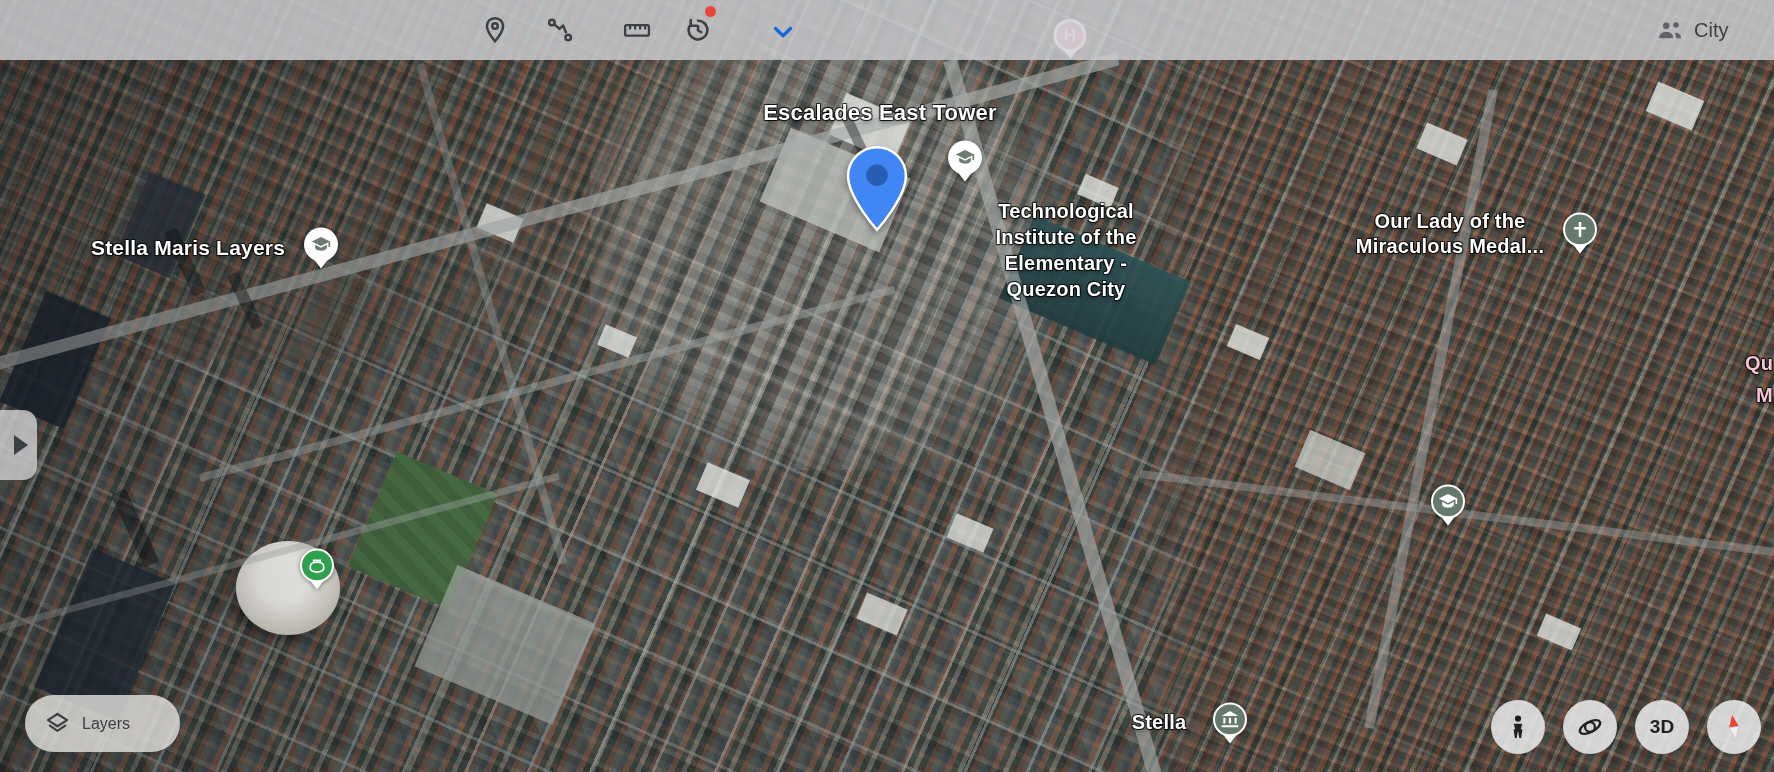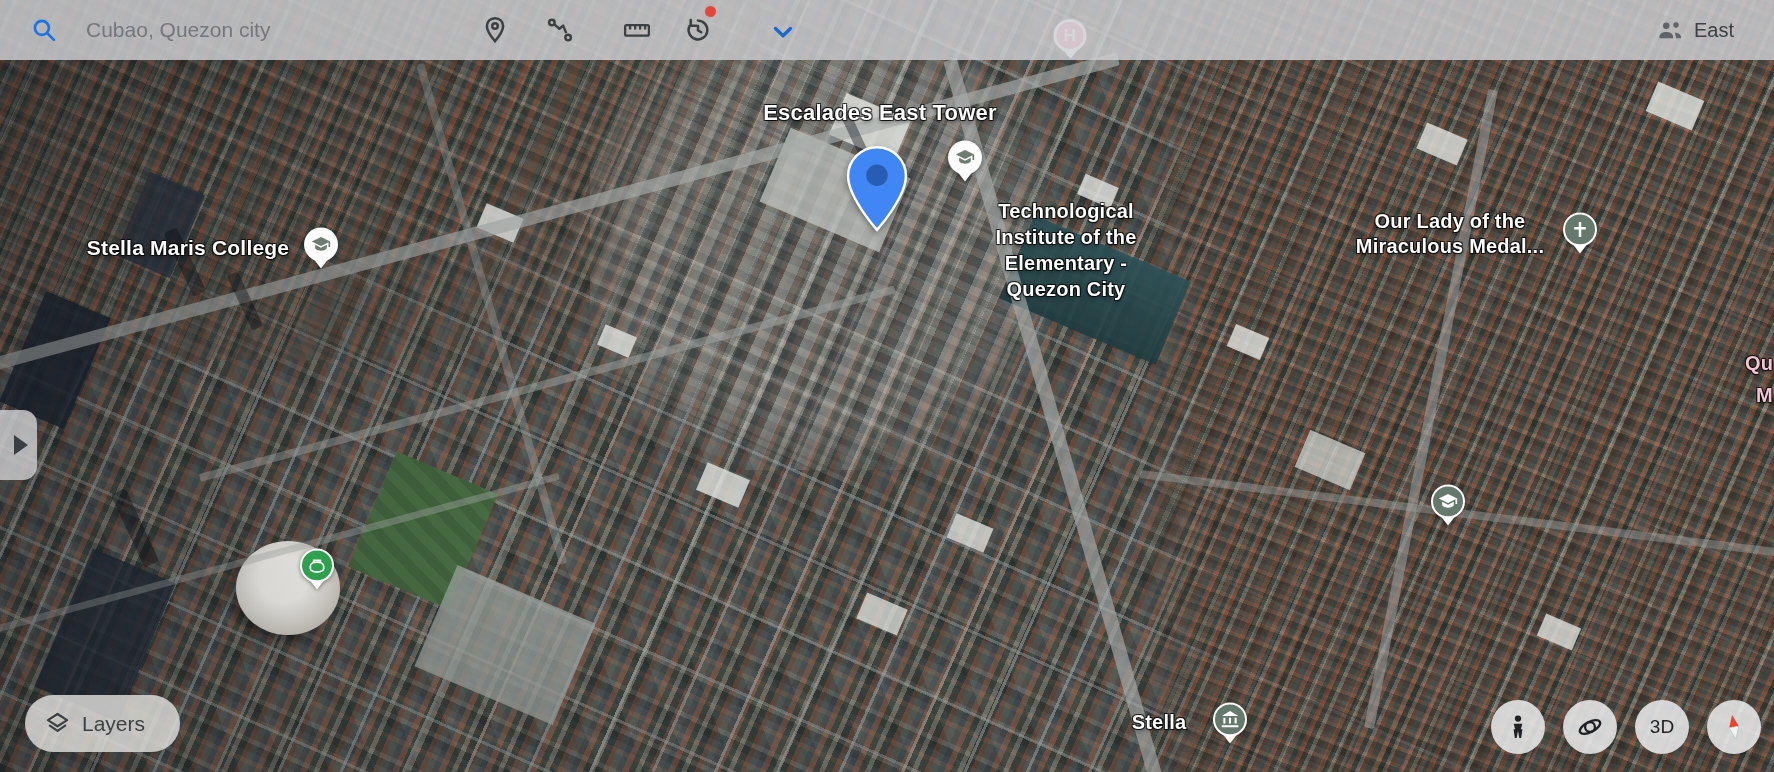--- a/index.html
+++ b/index.html
@@ -81,25 +81,25 @@
   .share-btn svg { width:30px; height:30px; }
   .share-btn span { color:#3c4043; font-size:20px; }
 
   
   .side-tab { position:absolute; left:0; top:410px; width:37px; height:70px; background:rgba(213,213,215,.78);
     border-radius:0 14px 14px 0; z-index:45; display:flex; align-items:center; justify-content:center; cursor:pointer; }
   .side-tab .tri { width:0; height:0; border-top:10px solid transparent; border-bottom:10px solid transparent; border-left:14px solid #3a3f44; margin-left:4px; }
   .layers-btn { position:absolute; left:25px; top:695px; width:155px; height:57px; border-radius:29px; background:rgba(224,223,221,.82);
     z-index:45; display:flex; align-items:center; gap:11px; padding-left:19px; cursor:pointer; }
   .layers-btn svg { width:27px; height:27px; }
-  .layers-btn span { font-size:21px; color:#3c4043; }
+  .layers-btn span { font-size:16px; color:#3c4043; }
   .circle-btn { position:absolute; top:700px; width:54px; height:54px; border-radius:50%; background:rgba(233,234,235,.87);
     z-index:45; display:flex; align-items:center; justify-content:center; cursor:pointer; box-shadow:0 1px 2px rgba(0,0,0,.15); }
   .circle-btn svg { width:28px; height:28px; }
-  .threed-text { font-size:19px; font-weight:400; color:#1f2023; }
+  .threed-text { font-size:19px; font-weight:700; color:#1f2023; }
 </style>
 </head>
 <body>
 
 <div id="stage">
 
   <div class="map-bg">
     <div class="street-grid"></div>
     <div class="region region-topleft"></div>
     <div class="region region-right"></div>
@@ -168,21 +168,21 @@
     <div class="poi-tail"></div>
   </div>
 
   <div class="map-label" style="left:1066px;top:198px;line-height:26px;">
     <div>Technological</div>
     <div>Institute of the</div>
     <div>Elementary -</div>
     <div>Quezon City</div>
   </div>
 
-  <div class="map-label" style="left:188px;top:236px;font-size:21px;">Stella Maris College</div>
+  <div class="map-label" style="left:188px;top:236px;font-size:21px;">Stella Maris Layers</div>
   <div class="poi poi-white" style="left:321px;top:250px;">
     <div class="poi-circle">
         <svg viewBox="0 0 24 24" fill="currentColor">
           <path d="M12 3L1 8.5l11 5.5 9-4.5V15h2V8.5z"></path>
           <path d="M5 12.5V16c0 1.9 3.1 3.5 7 3.5s7-1.6 7-3.5v-3.5l-7 3.5z"></path>
         </svg>
       </div>
     <div class="poi-tail"></div>
   </div>
 
@@ -228,27 +228,20 @@
   <div class="poi poi-sage" style="left:1230px;top:725px;">
     <div class="poi-circle">
         <svg viewBox="0 0 24 24" fill="currentColor">
           <path d="M12 2L2 8h20zM4 10h2.5v7H4zm6.75 0h2.5v7h-2.5zM17.5 10H20v7h-2.5zM2 19h20v2.5H2z"></path>
         </svg>
       </div>
     <div class="poi-tail"></div>
   </div>
 
   <div class="topbar">
-    <div class="search-box">
-      <svg viewBox="0 0 24 24" fill="none" stroke="#1a73e8" stroke-width="2.3" stroke-linecap="round">
-          <circle cx="10.2" cy="10.2" r="6"></circle>
-          <path d="M14.8 14.8L20.5 20.5"></path>
-        </svg>
-      <span class="search-text">Cubao, Quezon city</span>
-    </div>
 
     <div class="tb-icon" style="left:480px;">
       <svg viewBox="0 0 24 24" fill="none" stroke="#3c4043" stroke-width="2">
           <path d="M12 2.5c-3.7 0-6.5 2.8-6.5 6.3 0 4.6 6.5 12.2 6.5 12.2s6.5-7.6 6.5-12.2c0-3.5-2.8-6.3-6.5-6.3z"></path>
           <circle cx="12" cy="8.8" r="2.2"></circle>
         </svg>
     </div>
     <div class="tb-icon" style="left:545px;">
       <svg viewBox="0 0 24 24" fill="none" stroke="#3c4043" stroke-width="2" stroke-linejoin="round">
           <circle cx="5.5" cy="6" r="2.2"></circle>
@@ -277,21 +270,21 @@
     </div>
 
 
     <div class="share-btn">
       <svg viewBox="0 0 24 24" fill="#5f6368">
           <circle cx="9" cy="8.5" r="2.6"></circle>
           <path d="M3.5 17.5c0-2.5 2.5-4 5.5-4s5.5 1.5 5.5 4v1h-11z"></path>
           <circle cx="16.8" cy="8" r="2.2"></circle>
           <path d="M15.8 13.9c2.6.2 4.9 1.6 4.9 3.6v1h-3.6z"></path>
         </svg>
-      <span>East</span>
+      <span>City</span>
     </div>
   </div>
 
   <div class="side-tab">
     <div class="tri"></div>
   </div>
 
   <div class="layers-btn">
     <svg viewBox="0 0 24 24">
         <path d="M12 3.5l8.5 5.5-8.5 5.5L3.5 9z" fill="none" stroke="#3c4043" stroke-width="2" stroke-linejoin="round"></path>

